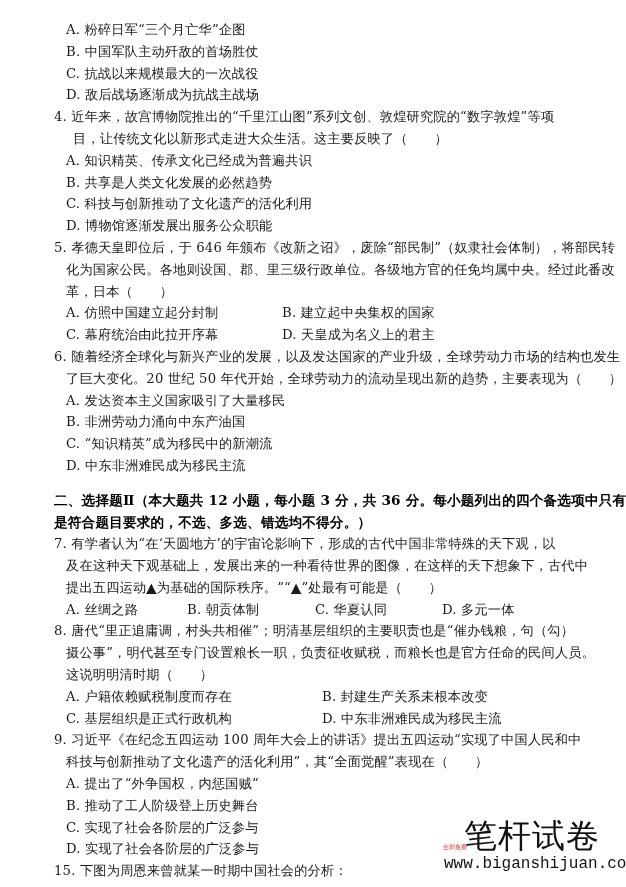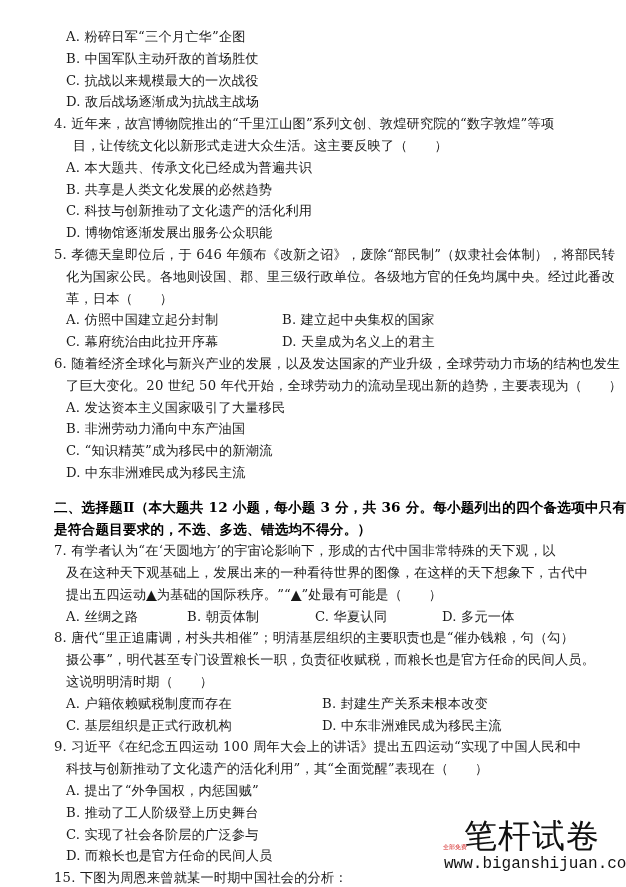--- a/index.html
+++ b/index.html
@@ -3,21 +3,21 @@
 <meta charset="utf-8">
 <style>
   html, body { margin: 0; padding: 0; background: #ffffff; }
   body {
     width: 626px; height: 887px; position: relative; overflow: hidden;
     font-family: "DejaVu Serif", "Liberation Serif", serif;
     color: #1a1a1a;
   }
   .line {
     position: absolute; white-space: nowrap;
-    font-size: 13.2px; line-height: 18px; letter-spacing: 0.2px; margin-top: 7px;
+    font-size: 13.2px; line-height: 18px; letter-spacing: 0.2px;
   }
   .bold { font-weight: bold; font-size: 13.6px; color: #000; }
   .wm-title {
     position: absolute; left: 464px; top: 818px;
     font-family: "DejaVu Sans", "Liberation Sans", sans-serif;
     font-size: 33px; line-height: 36px; color: #111; letter-spacing: 1px;
   }
   .wm-tag {
     position: absolute; left: 443px; top: 843px;
     font-family: "DejaVu Sans", sans-serif; font-size: 6px; line-height: 7px; color: #d21e1e;
@@ -32,21 +32,21 @@
 </head>
 <body>
 
 <div class="line" style="left:66px;top:21px">A. 粉碎日军“三个月亡华”企图</div>
 <div class="line" style="left:66px;top:43px">B. 中国军队主动歼敌的首场胜仗</div>
 <div class="line" style="left:66px;top:65px">C. 抗战以来规模最大的一次战役</div>
 <div class="line" style="left:66px;top:86px">D. 敌后战场逐渐成为抗战主战场</div>
 
 <div class="line" style="left:54px;top:108px">4. 近年来，故宫博物院推出的“千里江山图”系列文创、敦煌研究院的“数字敦煌”等项</div>
 <div class="line" style="left:73px;top:130px">目，让传统文化以新形式走进大众生活。这主要反映了（　　）</div>
-<div class="line" style="left:66px;top:152px">A. 本大题共、传承文化已经成为普遍共识</div>
+<div class="line" style="left:66px;top:152px">A. 知识精英、传承文化已经成为普遍共识</div>
 <div class="line" style="left:66px;top:174px">B. 共享是人类文化发展的必然趋势</div>
 <div class="line" style="left:66px;top:195px">C. 科技与创新推动了文化遗产的活化利用</div>
 <div class="line" style="left:66px;top:217px">D. 博物馆逐渐发展出服务公众职能</div>
 
 <div class="line" style="left:54px;top:239px">5. 孝德天皇即位后，于 646 年颁布《改新之诏》，废除“部民制”（奴隶社会体制），将部民转</div>
 <div class="line" style="left:66px;top:261px">化为国家公民。各地则设国、郡、里三级行政单位。各级地方官的任免均属中央。经过此番改</div>
 <div class="line" style="left:66px;top:283px">革，日本（　　）</div>
 <div class="line" style="left:66px;top:304px">A. 仿照中国建立起分封制</div>
 <div class="line" style="left:282px;top:304px">B. 建立起中央集权的国家</div>
 <div class="line" style="left:66px;top:326px">C. 幕府统治由此拉开序幕</div>
@@ -83,19 +83,19 @@
 <div class="line" style="left:66px;top:688px">A. 户籍依赖赋税制度而存在</div>
 <div class="line" style="left:322px;top:688px">B. 封建生产关系未根本改变</div>
 <div class="line" style="left:66px;top:710px">C. 基层组织是正式行政机构</div>
 <div class="line" style="left:322px;top:710px">D. 中东非洲难民成为移民主流</div>
 
 <div class="line" style="left:54px;top:731px">9. 习近平《在纪念五四运动 100 周年大会上的讲话》提出五四运动“实现了中国人民和中</div>
 <div class="line" style="left:66px;top:753px">科技与创新推动了文化遗产的活化利用”，其“全面觉醒”表现在（　　）</div>
 <div class="line" style="left:66px;top:775px">A. 提出了“外争国权，内惩国贼”</div>
 <div class="line" style="left:66px;top:797px">B. 推动了工人阶级登上历史舞台</div>
 <div class="line" style="left:66px;top:819px">C. 实现了社会各阶层的广泛参与</div>
-<div class="line" style="left:66px;top:840px">D. 而粮长也是官方任命的民间人员</div>
+<div class="line" style="left:66px;top:840px">D. 实现了社会各阶层的广泛参与</div>
 
 <div class="line" style="left:54px;top:862px">15. 下图为周恩来曾就某一时期中国社会的分析：</div>
 
 <div class="wm-title">笔杆试卷</div>
 <div class="wm-tag">全部免费</div>
 <div class="wm-url">www.biganshijuan.com</div>
 
 </body></html>

